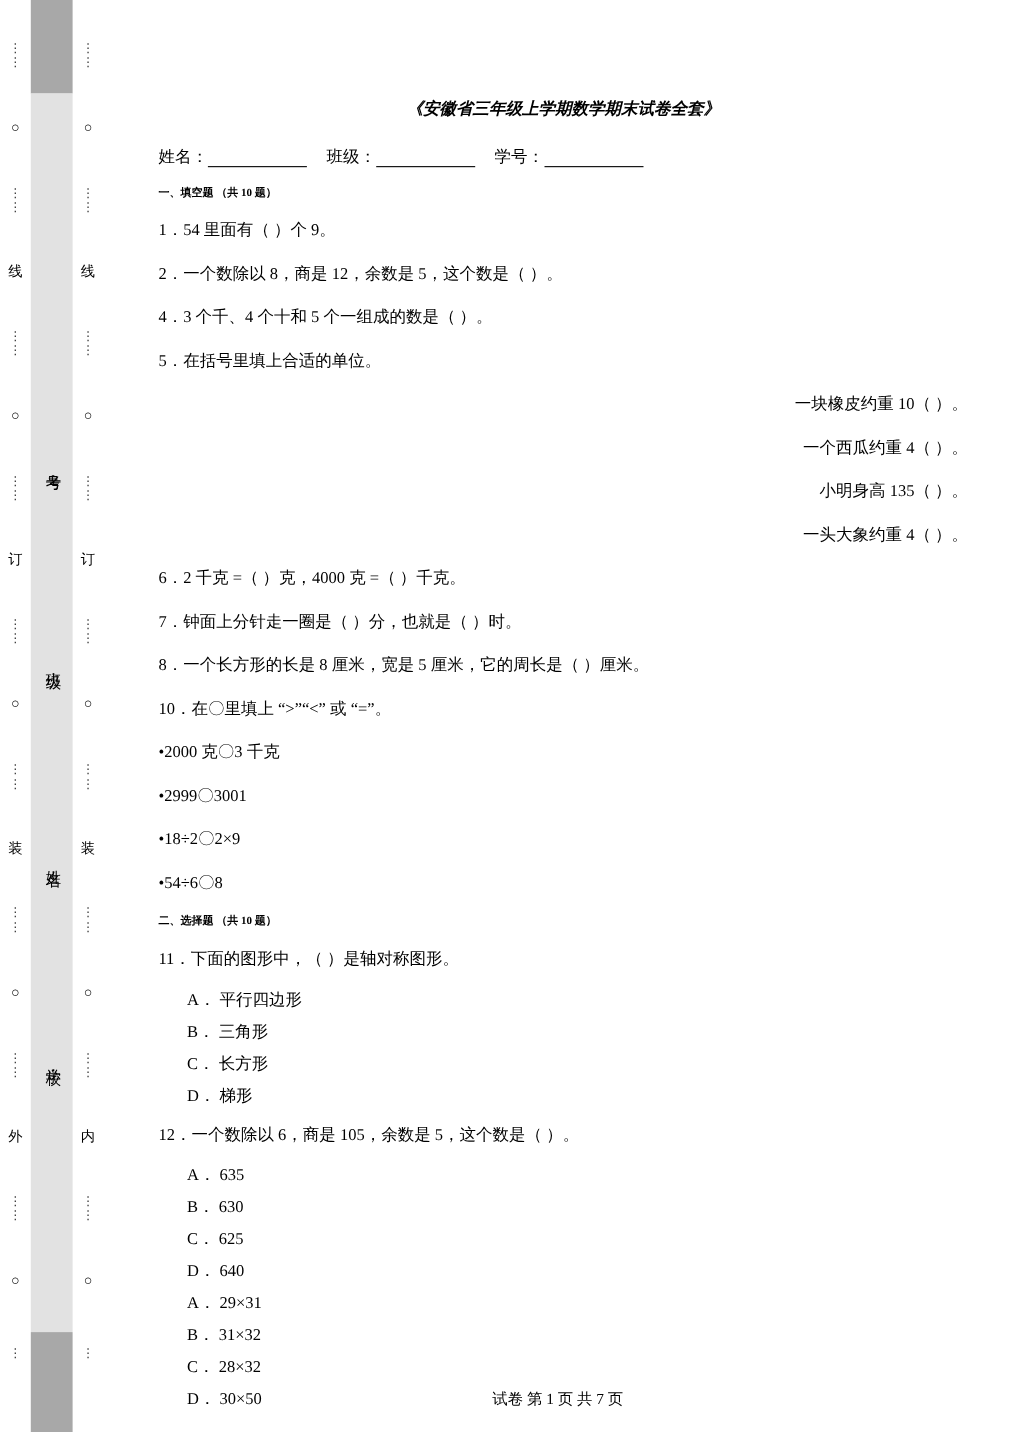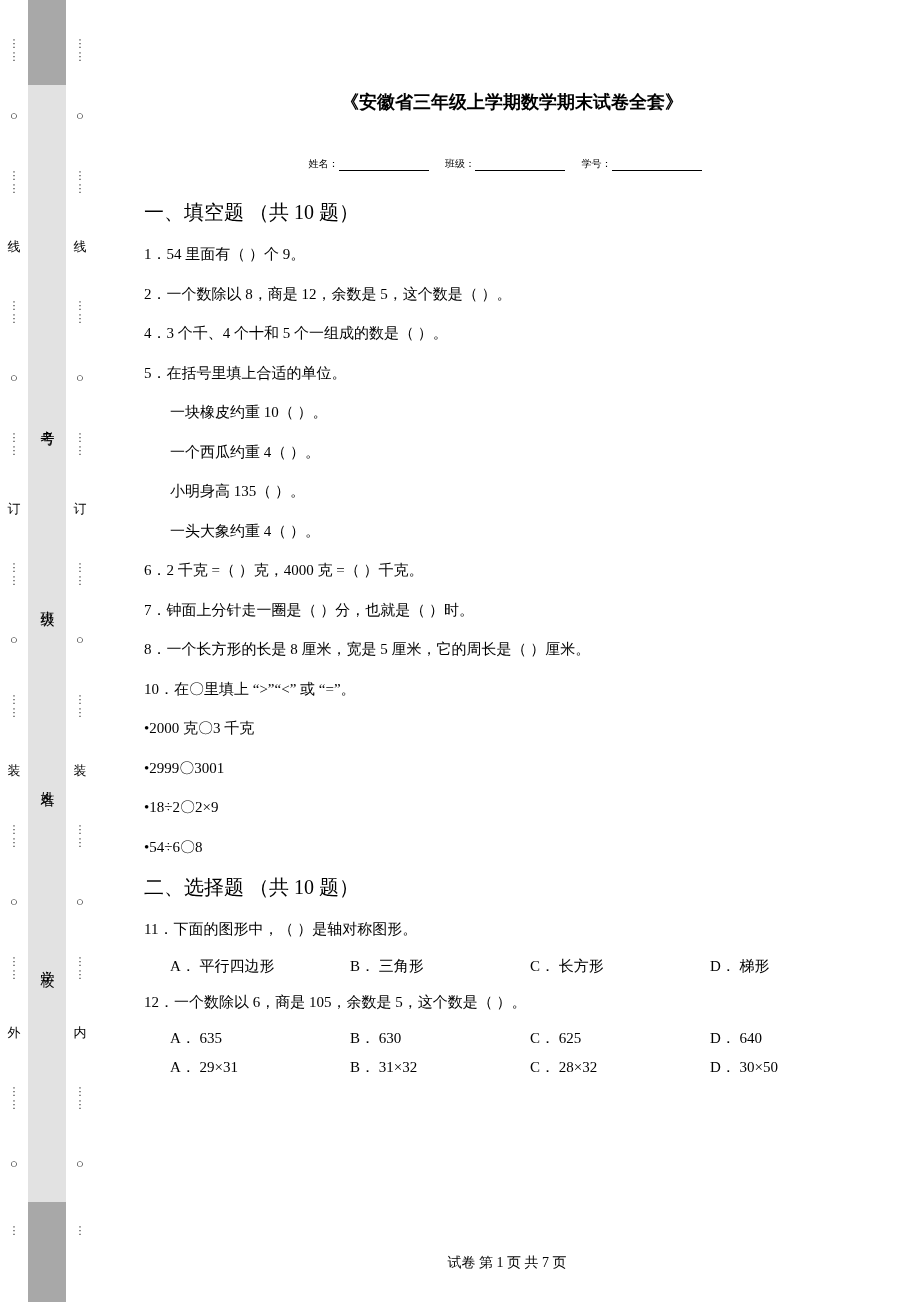--- a/index.html
+++ b/index.html
@@ -76,54 +76,55 @@
       font-size: 14px;
       letter-spacing: 2px;
     }
     .content {
       flex: 1;
       padding: 90px 40px 20px 50px;
       position: relative;
     }
     .title {
       text-align: center;
-      font-size: 18px;
+      font-size: 15px;
       font-weight: bold;
-      margin-bottom: 42px;
+      margin-bottom: 24px;
+      font-style: italic;
     }
     .info-line {
-      text-align: center;
-      font-size: 10px;
-      margin-bottom: 28px;
+      font-size: 15px;
+      margin-bottom: 16px;
     }
     .info-line .blank {
       display: inline-block;
       border-bottom: 1px solid #000;
       width: 90px;
       margin-right: 14px;
       height: 14px;
       vertical-align: bottom;
     }
     .section-title {
-      font-weight: normal;
-      font-size: 20px;
+      font-weight: bold;
+      font-size: 10px;
       margin: 10px 0 16px 0;
     }
     .q {
       margin: 14px 0;
       line-height: 1.7;
     }
     .sub {
-      margin-left: 26px;
       margin-top: 10px;
+      text-align: right;
     }
     .opts {
       display: flex;
       margin: 10px 0 10px 26px;
       gap: 10px;
+      flex-direction: column;
     }
     .opt {
       flex: 1;
       white-space: nowrap;
     }
     .footer {
       position: absolute;
       bottom: 30px;
       left: 0; right: 0;
       text-align: center;

